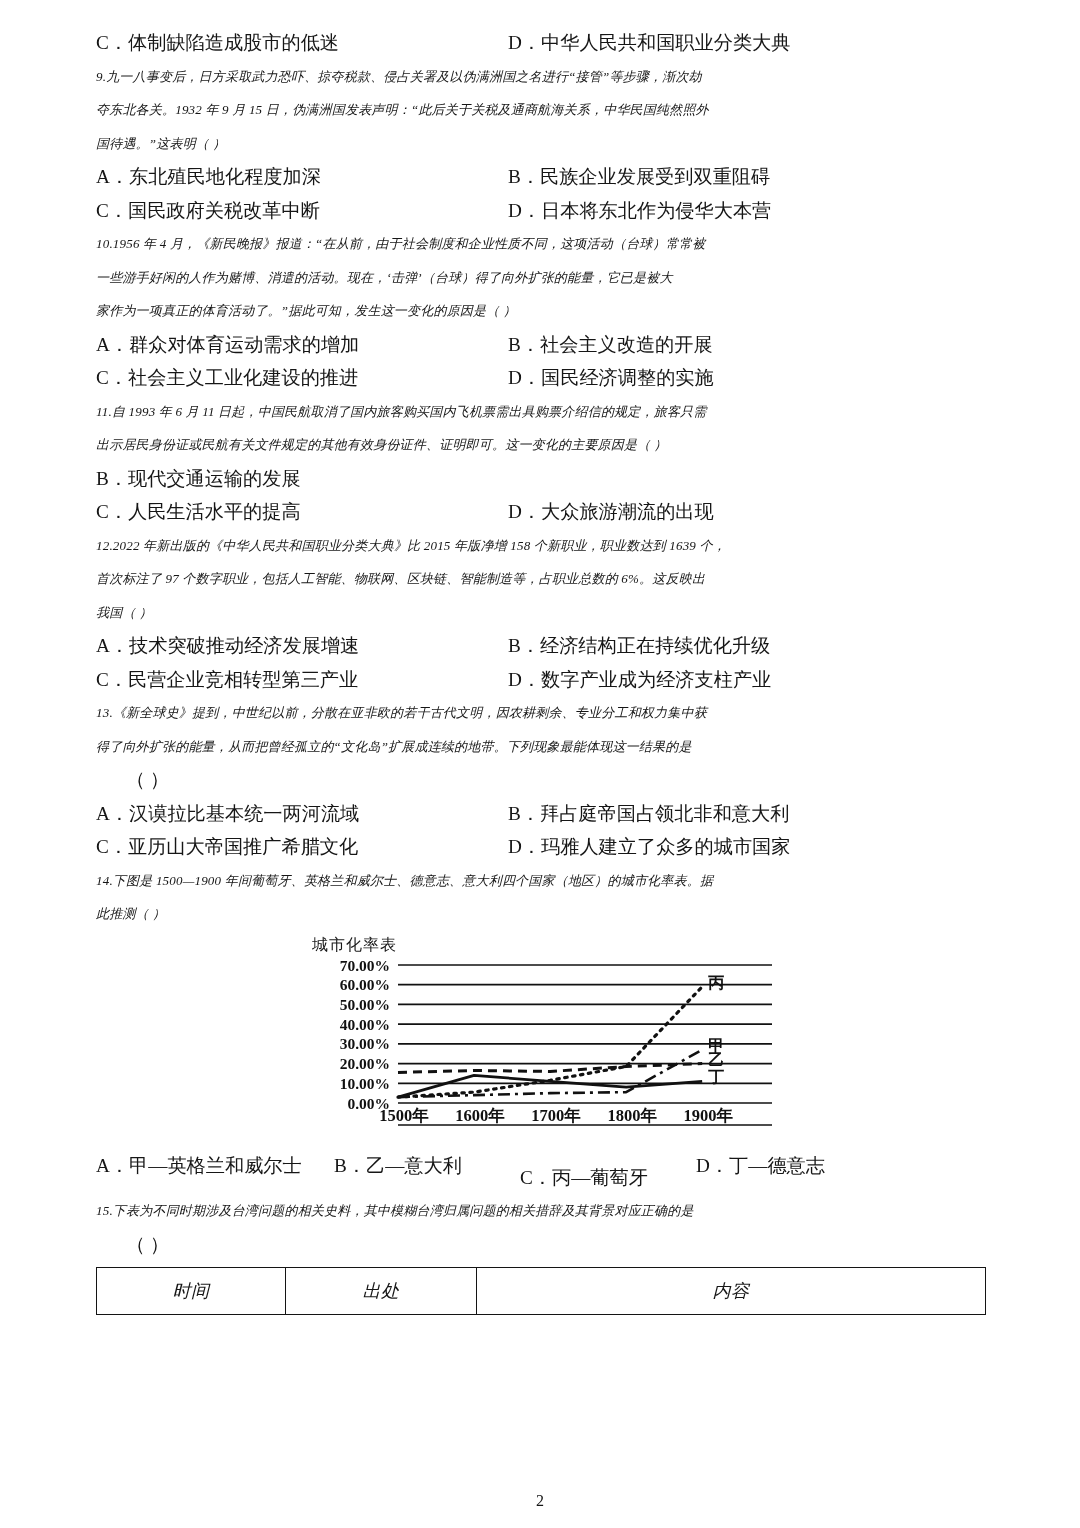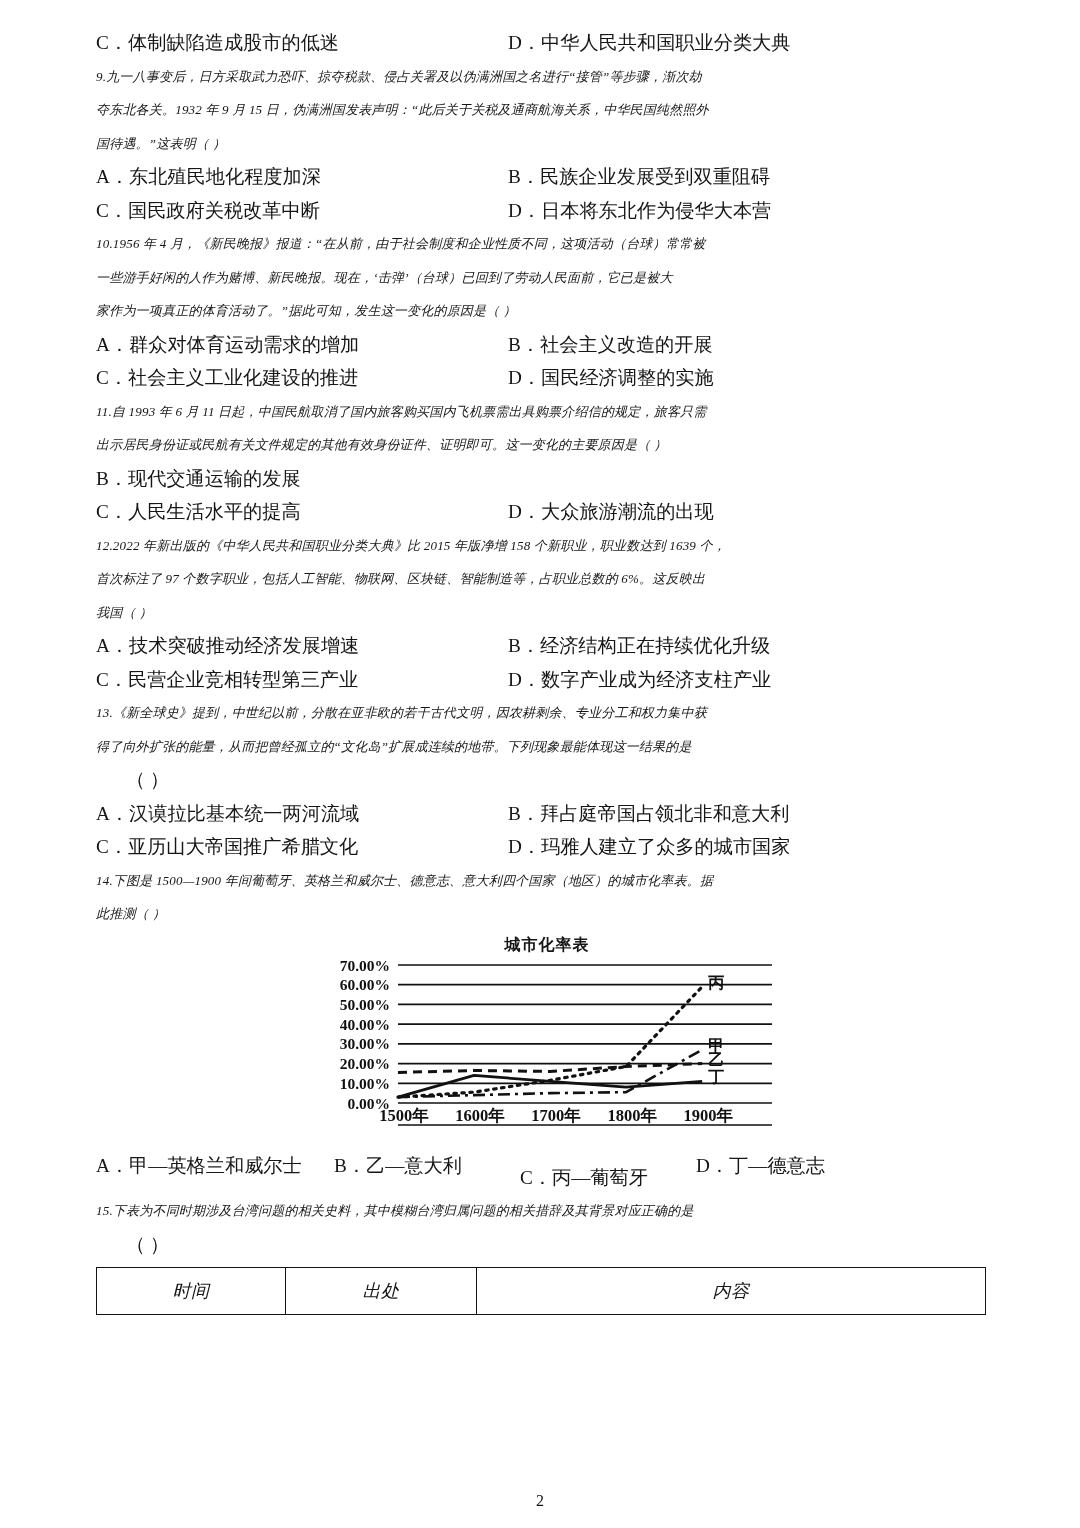--- a/index.html
+++ b/index.html
@@ -77,23 +77,22 @@
     left: 216px;
     top: 0;
     width: 470px;
     height: 212px;
   }
   .chart-title {
     position: absolute;
     top: 0px;
     left: 0;
     width: 470px;
-    text-align: center;
     font-size: 16px;
-    font-weight: bold;
+    font-weight: normal;
     font-family: "Liberation Serif", "DejaVu Serif", serif;
     letter-spacing: 1px;
   }
   .chart-svg {
     position: absolute;
     left: 0;
     top: 22px;
   }
   .ytick {
     font-size: 15.5px;
@@ -172,21 +171,21 @@
     <div class="opt-row opt-2col">
       <span class="opt">A．东北殖民地化程度加深</span>
       <span class="opt">B．民族企业发展受到双重阻碍</span>
     </div>
     <div class="opt-row opt-2col">
       <span class="opt">C．国民政府关税改革中断</span>
       <span class="opt">D．日本将东北作为侵华大本营</span>
     </div>
 
     <p class="stem">10.1956 年 4 月，《新民晚报》报道：“在从前，由于社会制度和企业性质不同，这项活动（台球）常常被</p>
-    <p class="stem">一些游手好闲的人作为赌博、新民晚报。现在，‘击弹’（台球）已回到了劳动人民面前，它已是被大</p>
+    <p class="stem">一些游手好闲的人作为赌博、消遣的活动。现在，‘击弹’（台球）得了向外扩张的能量，它已是被大</p>
     <p class="stem">家作为一项真正的体育活动了。”据此可知，发生这一变化的原因是（    ）</p>
     <div class="opt-row opt-2col">
       <span class="opt">A．群众对体育运动需求的增加</span>
       <span class="opt">B．社会主义改造的开展</span>
     </div>
     <div class="opt-row opt-2col">
       <span class="opt">C．社会主义工业化建设的推进</span>
       <span class="opt">D．国民经济调整的实施</span>
     </div>
 

